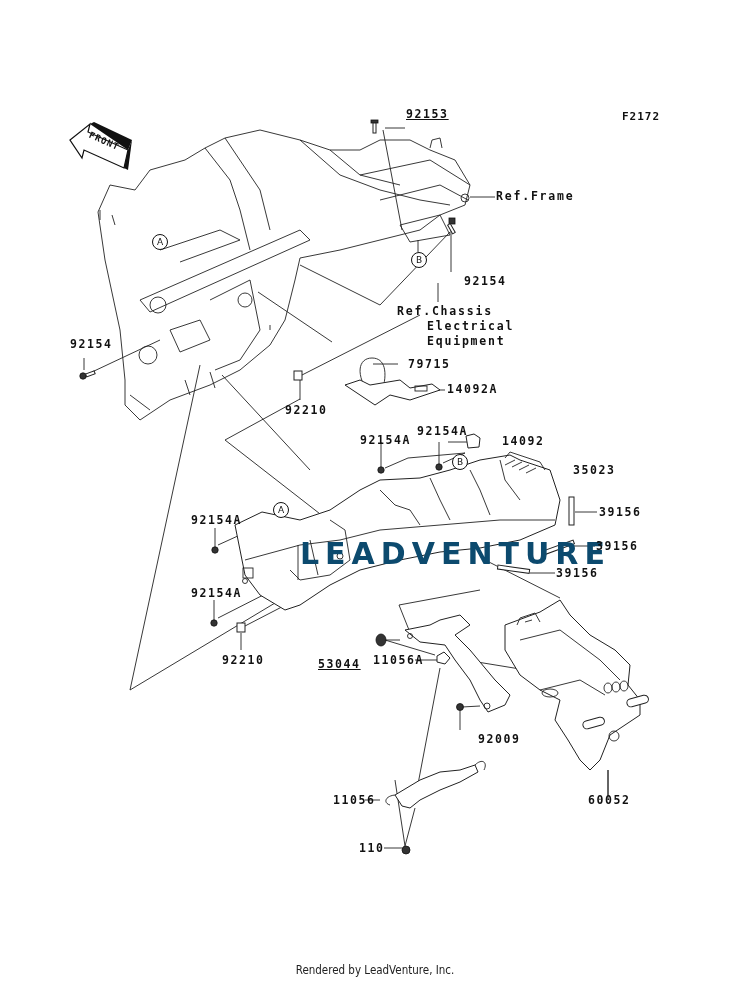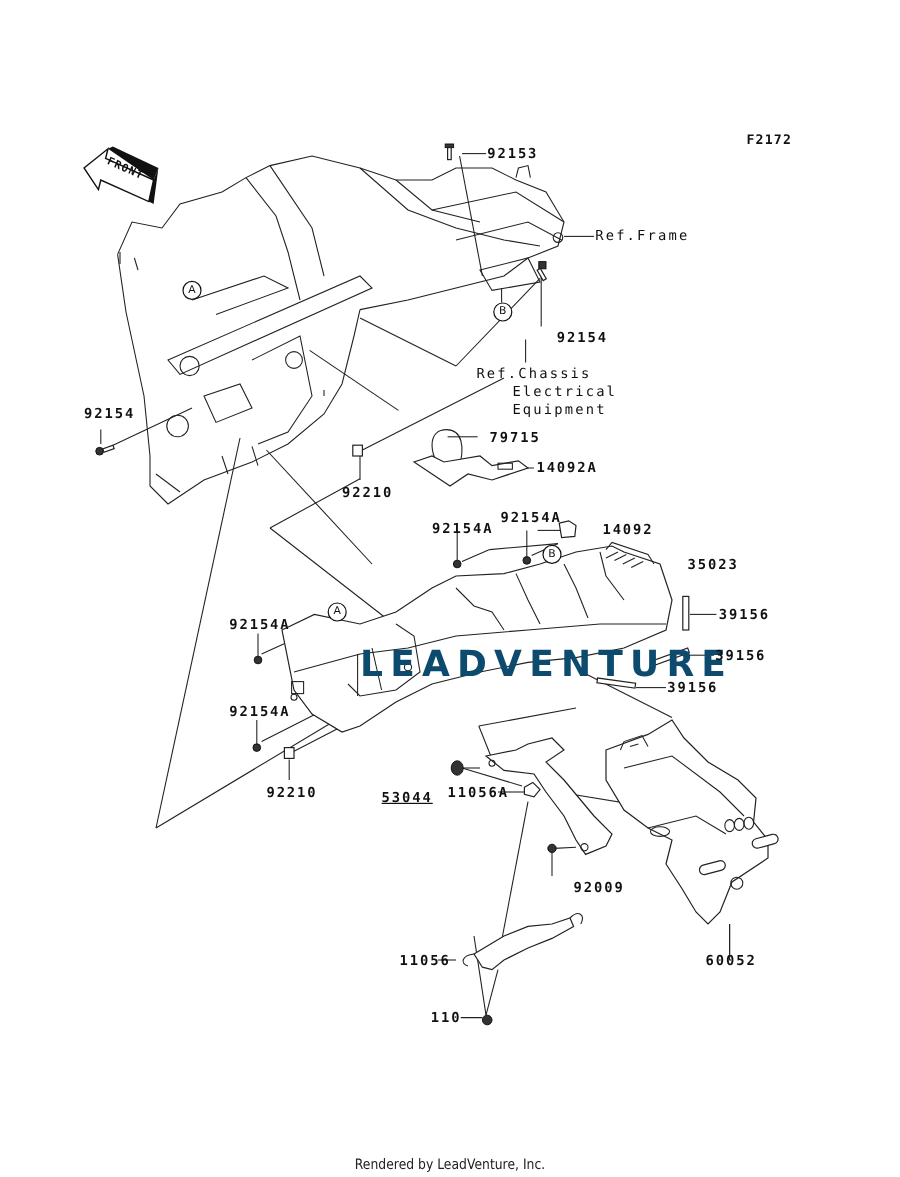--- a/index.html
+++ b/index.html
@@ -1,20 +1,20 @@
 <!DOCTYPE html>
 <html><head>
   <meta charset="utf-8">
   <style>
     html, body { margin: 0; padding: 0; background: #ffffff; }
     body { width: 750px; height: 981px; position: relative; overflow: hidden; font-family: "DejaVu Sans Mono", "Liberation Mono", monospace; }
     #stage { position: absolute; left: 0; top: 0; width: 750px; height: 981px; }
     .lbl { position: absolute; font-family: "DejaVu Sans Mono", "Liberation Mono", monospace; font-size: 11.5px; font-weight: bold; color: #111; letter-spacing: 1.6px; white-space: nowrap; line-height: 13px; }
     .lbl-sm { font-size: 9px; letter-spacing: 1px; }
-    .ref { font-weight: normal; letter-spacing: 1.8px; }
+    .ref { font-weight: bold; letter-spacing: 1.8px; }
     .footer { position: absolute; left: 0; width: 750px; top: 963px; text-align: center; font-family: "DejaVu Sans", sans-serif; font-size: 12px; color: #222; transform: scaleX(0.86); transform-origin: center; }
     .circ { position: absolute; width: 14px; height: 14px; border: 1px solid #111; border-radius: 50%; font-family: "DejaVu Sans", sans-serif; font-size: 9px; text-align: center; line-height: 14px; color: #111; background: #fff; }
     .wm { position: absolute; font-family: "DejaVu Sans", sans-serif; font-size: 30px; font-weight: bold; color: #0c4a6e; letter-spacing: 6px; }
     svg .ln { stroke: #222; stroke-width: 0.9; fill: none; }
     svg .part { stroke: #222; stroke-width: 1; fill: #fff; }
     svg .dk { fill: #333; stroke: #111; stroke-width: 0.8; }
   </style>
 </head>
 <body>
 
@@ -198,21 +198,21 @@
   <div class="circ" style="left:152px;top:234px;">A</div>
   <div class="circ" style="left:411px;top:252px;">B</div>
   <div class="circ" style="left:452px;top:454px;">B</div>
   <div class="circ" style="left:273px;top:502px;">A</div>
 
   <div class="lbl ref" style="left:496px;top:190px;">Ref.Frame</div>
   <div class="lbl ref" style="left:397px;top:305px;">Ref.Chassis</div>
   <div class="lbl ref" style="left:427px;top:320px;">Electrical</div>
   <div class="lbl ref" style="left:427px;top:335px;">Equipment</div>
 
-  <div class="lbl" style="left:406px;top:122px;">92153</div>
+  <div class="lbl" style="left:406px;top:108px;text-decoration:underline;">92153</div>
   <div class="lbl" style="left:464px;top:275px;">92154</div>
   <div class="lbl" style="left:70px;top:338px;">92154</div>
   <div class="lbl" style="left:408px;top:358px;">79715</div>
   <div class="lbl" style="left:447px;top:383px;">14092A</div>
   <div class="lbl" style="left:285px;top:404px;">92210</div>
   <div class="lbl" style="left:360px;top:434px;">92154A</div>
   <div class="lbl" style="left:417px;top:425px;">92154A</div>
   <div class="lbl" style="left:502px;top:435px;">14092</div>
   <div class="lbl" style="left:573px;top:464px;">35023</div>
   <div class="lbl" style="left:599px;top:506px;">39156</div>

